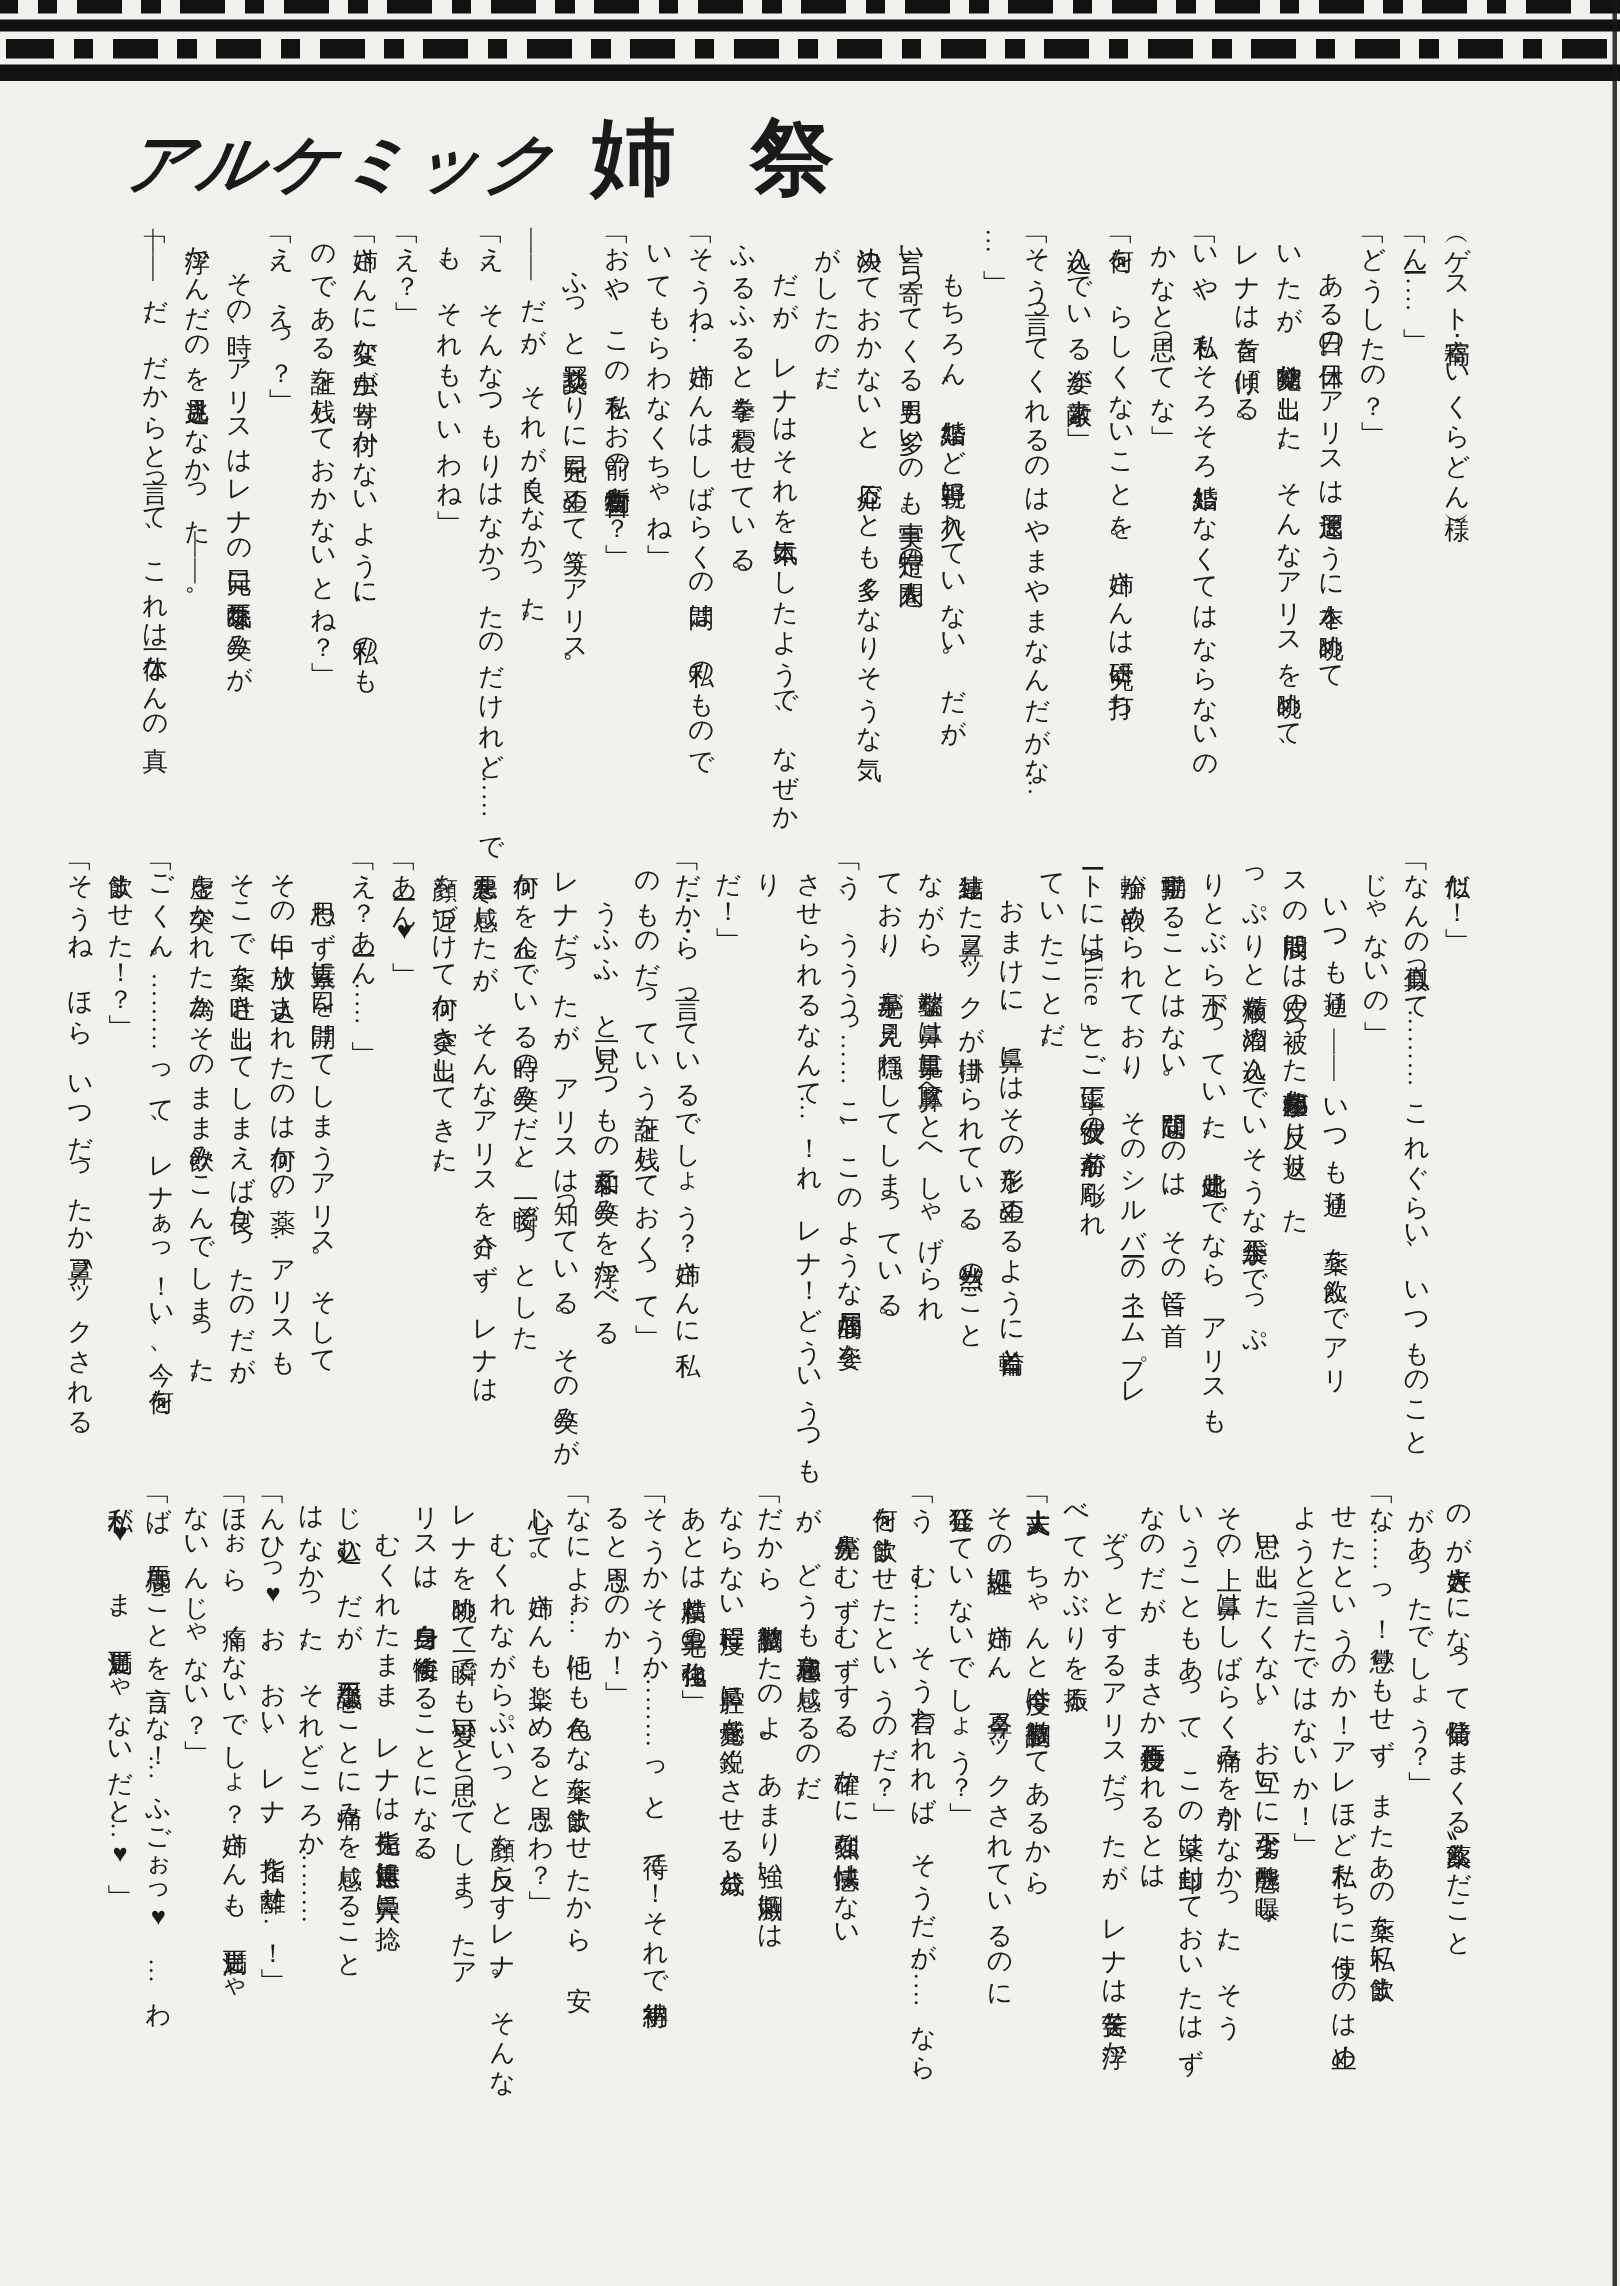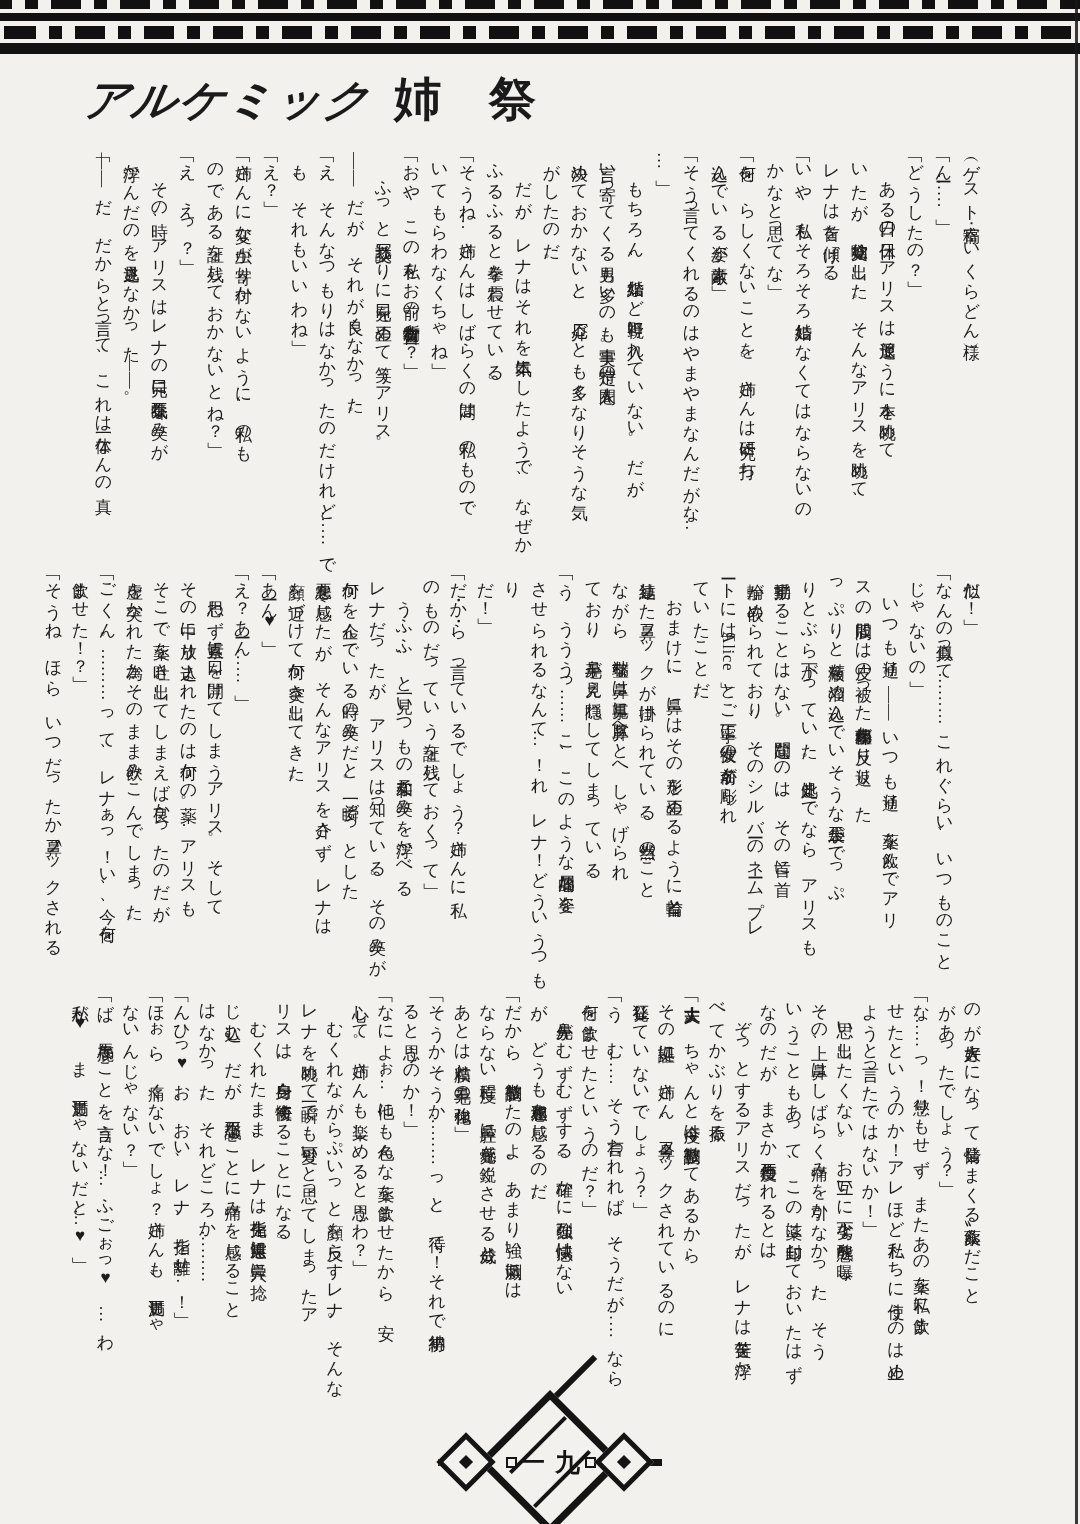--- a/index.html
+++ b/index.html
@@ -21,21 +21,21 @@
   .bar{position:absolute;left:0;width:1080px;background:#111;}
   .bar1{top:13px;height:8px;}
   .bar2{top:43px;height:11px;}
   
   .title{position:absolute;left:84px;top:68px;margin:0;white-space:nowrap;font-weight:bold;}
   .title-script{
     display:inline-block;font-size:44px;letter-spacing:3px;
     transform:skewX(-10deg);font-style:italic;
   }
   .title-kanji{
-    display:inline-block;font-size:47px;letter-spacing:18px;margin-left:14px;
+    display:inline-block;font-size:56px;letter-spacing:18px;margin-left:14px;
     font-style:normal;
   }
   
   .vtext{
     position:absolute; right:95px;
     writing-mode:vertical-rl; text-orientation:mixed;
     white-space:pre-line;
     font-size:17px; letter-spacing:0.6px; color:#1c1c1c;
     width:910px;
   }
@@ -190,33 +190,15 @@
 リスは、自身を後悔することになる。
 　むくれたまま、レナは指先を無遠慮に鼻穴に捻
 じ込む。だが、不思議なことに痛みを感じること
 はなかった。それどころか………
 「んひっ♥お、おい、レナ、指を離せ…！」
 「ほぉら、痛くないでしょ？姉さんも、満更じゃ
 ないんじゃない？」
 「ば、馬鹿なことを言うな！…ふごぉっ♥　…わ、
 私が♥　ま、満更じゃないだと…♥」</div>
 
-  <div class="ornament">
-    <div class="diag d1"></div>
-    <div class="diag d2"></div>
-    <div class="hbar hl"></div>
-    <div class="hbar hr"></div>
-    <div class="big-diamond"></div>
-    <div class="diag d3"></div>
-    <div class="diag d4"></div>
-    <div class="page-num">一九</div>
-    <div class="mini-sq ml"></div>
-    <div class="mini-sq mr"></div>
-    <div class="small-diamond sd-left">
-        <span class="dot"></span>
-      </div>
-    <div class="small-diamond sd-right">
-        <span class="dot"></span>
-      </div>
-  </div>
 
   <div class="edge-line"></div>
 </div>
 
 </body></html>

